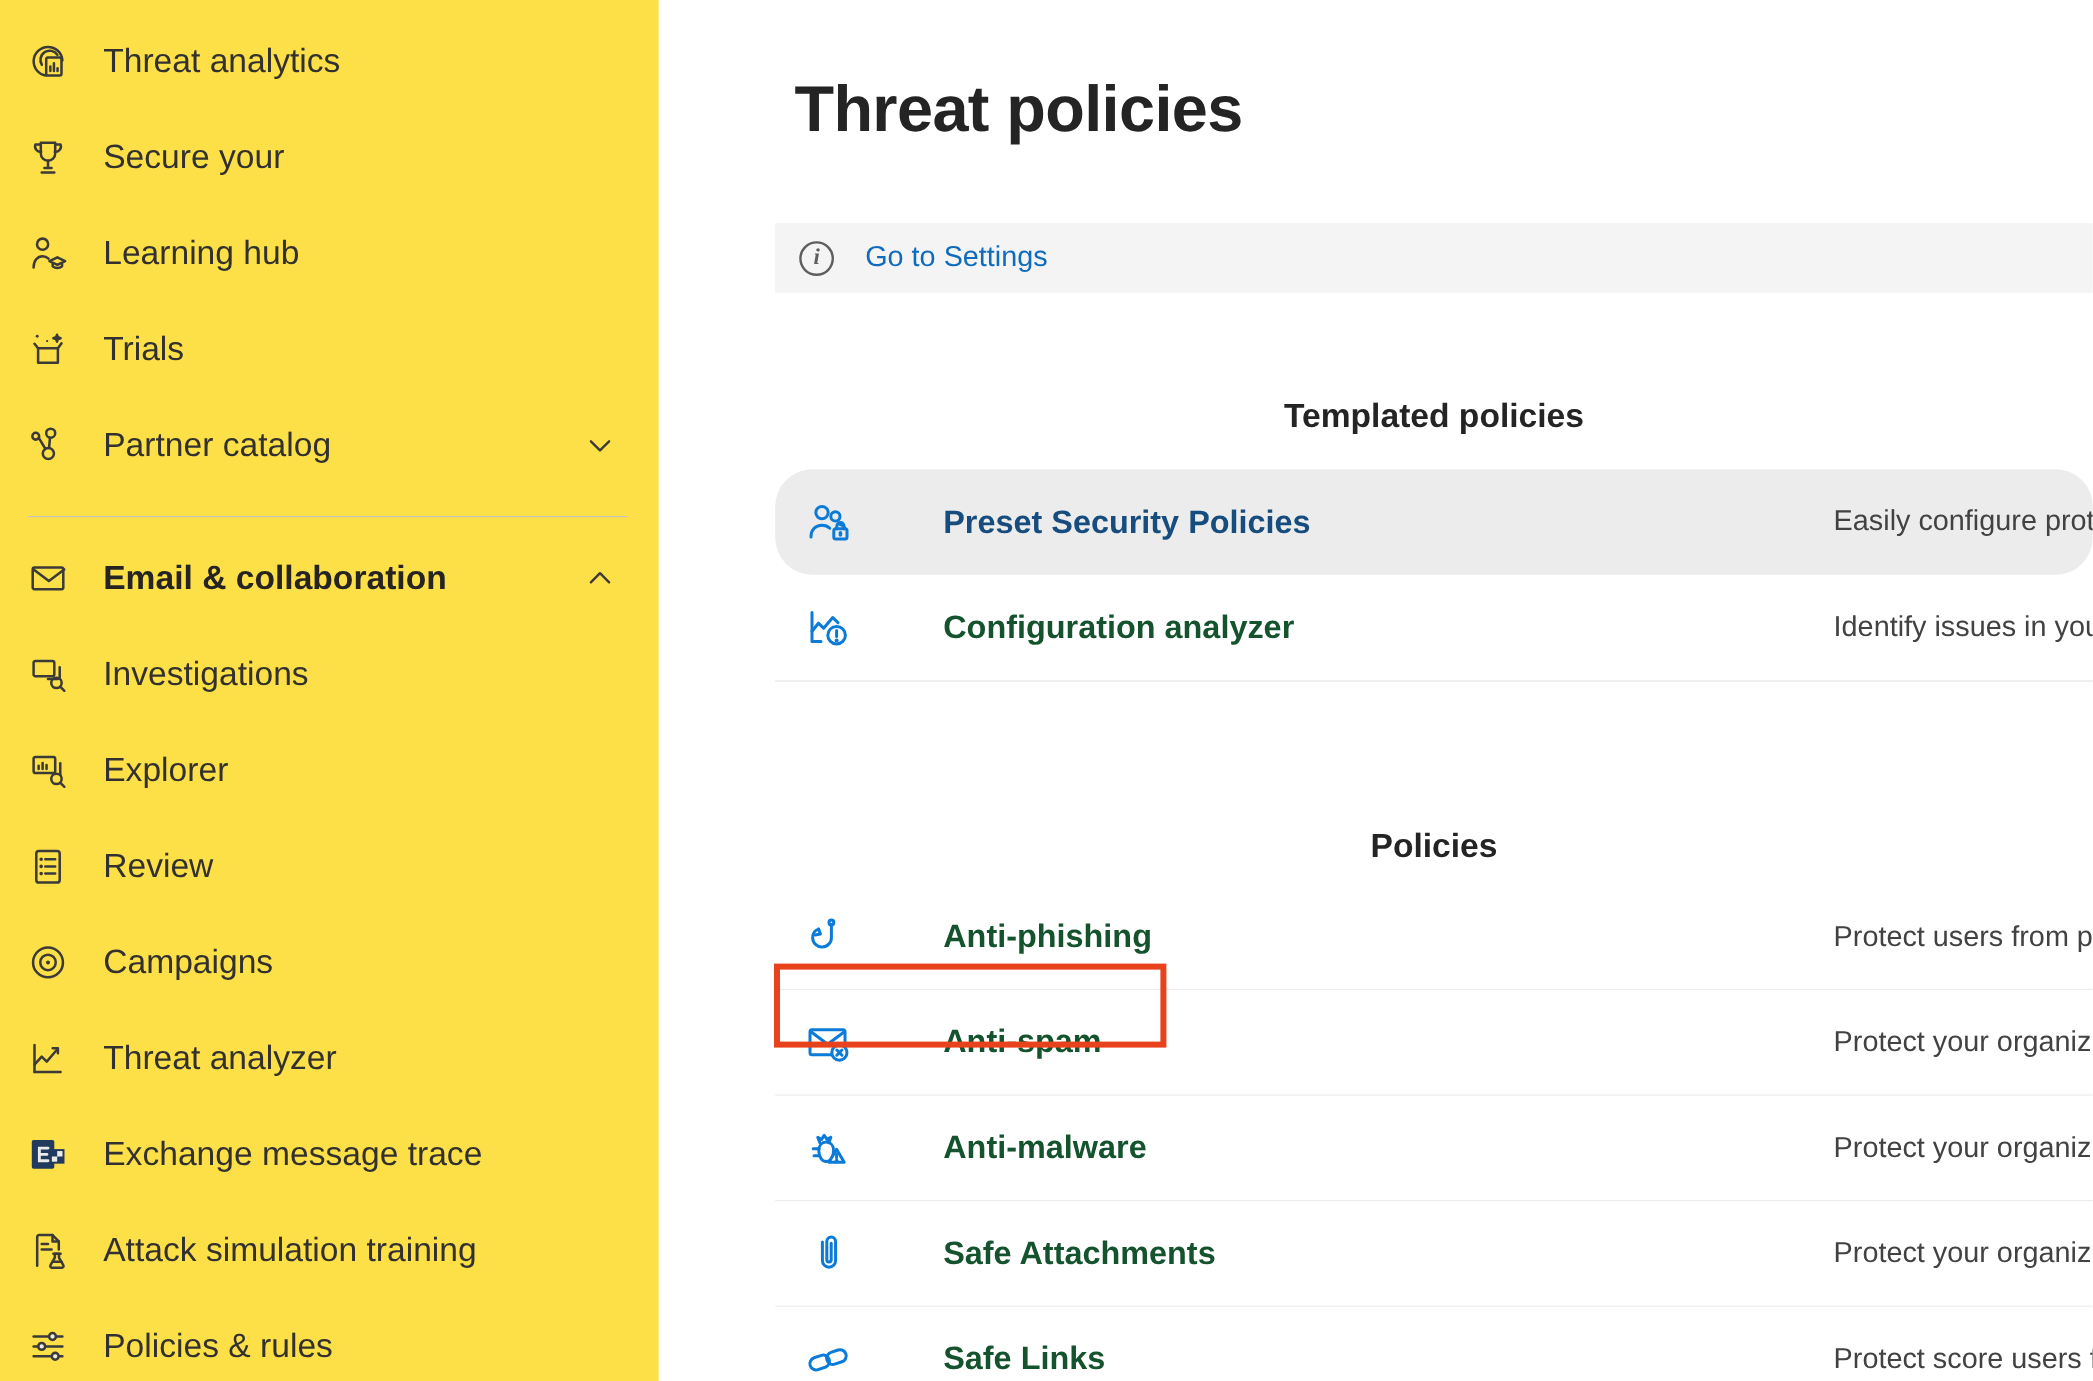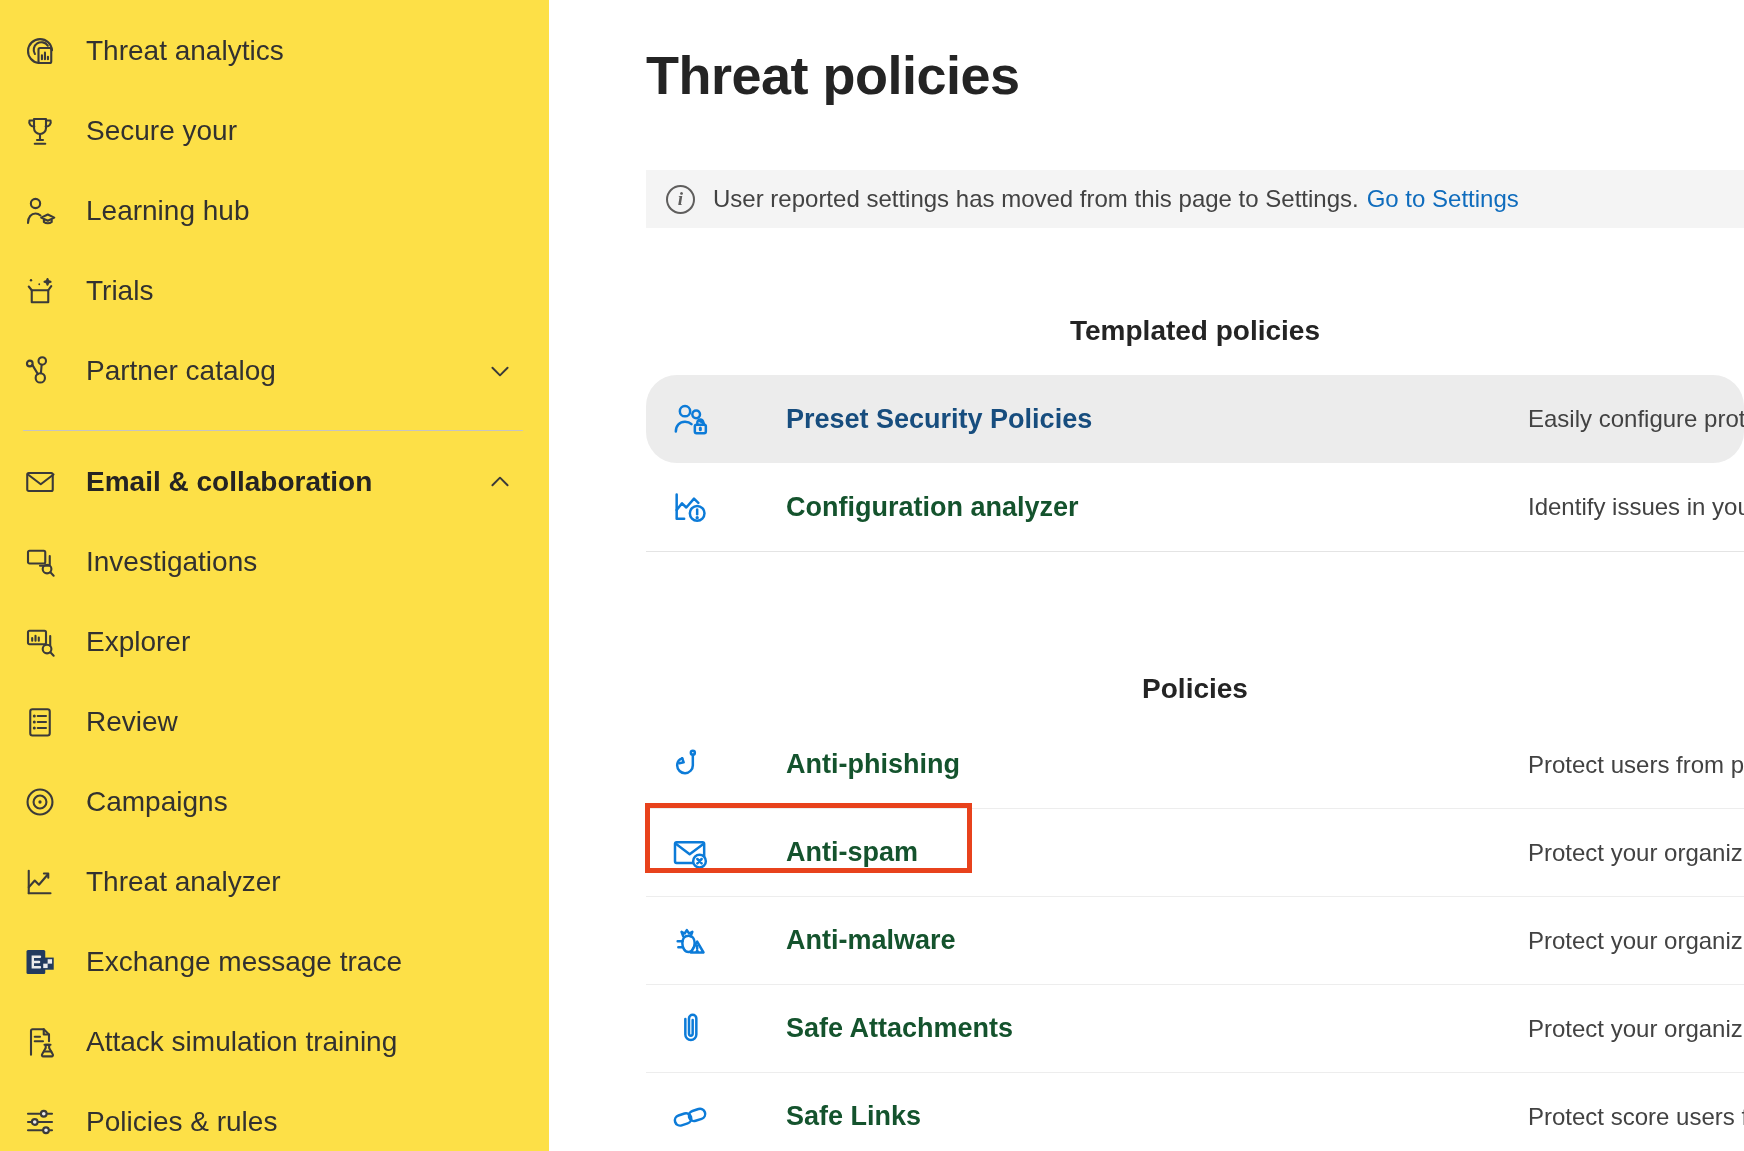--- a/index.html
+++ b/index.html
@@ -25,21 +25,21 @@
   .nav-icon svg { width:36px; height:36px; }
   .nav-icon.exchange { color:#223a5e; }
   .nav-label { font-size:28px; color:#323130; white-space:nowrap; }
   .nav-item.section-header .nav-label { font-weight:700; color:#252423; }
   .nav-chevron { margin-left:auto; margin-right:36px; color:#3b3a39; display:flex; }
   .nav-chevron svg { width:26px; height:26px; }
   .sidebar-divider { height:1px; background:#c6c4c2; margin:19px 26px 11px 23px; }
 
   
   .main { flex:1; position:relative; padding-left:97px; padding-top:44px; background:#fff; }
-  .page-title { margin:0; font-size:54px; line-height:62px; font-weight:700; color:#242424; letter-spacing:-0.5px; }
+  .page-title { margin:16px; font-size:54px; line-height:62px; font-weight:700; color:#242424; letter-spacing:-0.5px; }
 
   .banner {
     margin-top:64px; width:1098px; height:58px;
     background:#f4f4f4; display:flex; align-items:center;
     padding:0 20px; font-size:24px; color:#424242;
   }
   .info-icon {
     width:29px; height:29px; border:2px solid #5f5e5d; border-radius:50%;
     color:#5f5e5d; font-size:19px; font-style:italic; font-family:"Liberation Serif",serif;
     display:flex; align-items:center; justify-content:center; flex:none;
@@ -260,21 +260,20 @@
   </div>
 
 </nav>
 
 <main class="main">
 
   <h1 class="page-title">Threat policies</h1>
 
   <div class="banner">
     <span class="info-icon">i</span>
-    <span>User reported settings has moved from this page to Settings.</span>
     <a class="banner-link">Go to Settings</a>
   </div>
 
   <h2 class="section-heading templated">Templated policies</h2>
 
   <div class="rows templated">
 
     <div class="row gray">
       <span class="row-icon">
         <svg viewBox="0 0 24 24" fill="none" stroke="currentColor" stroke-width="1.5" stroke-linecap="round" stroke-linejoin="round">

